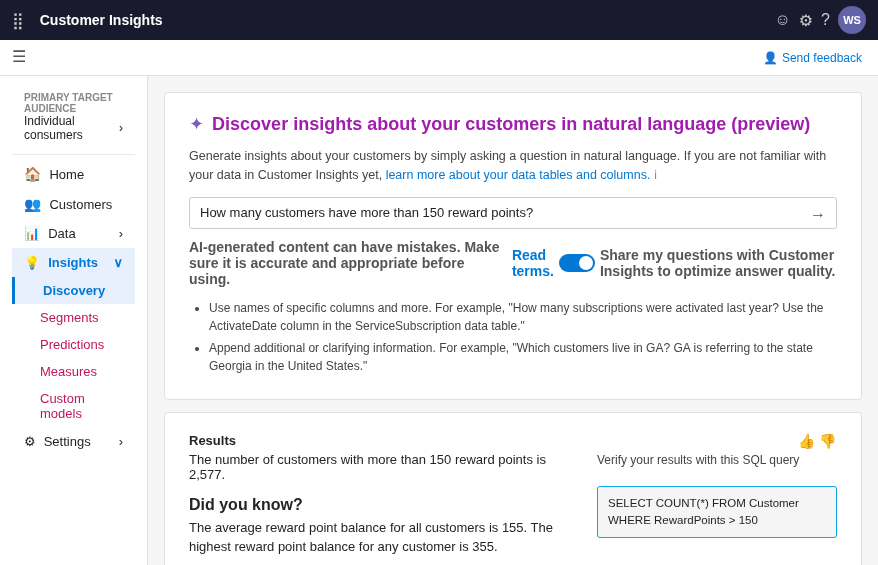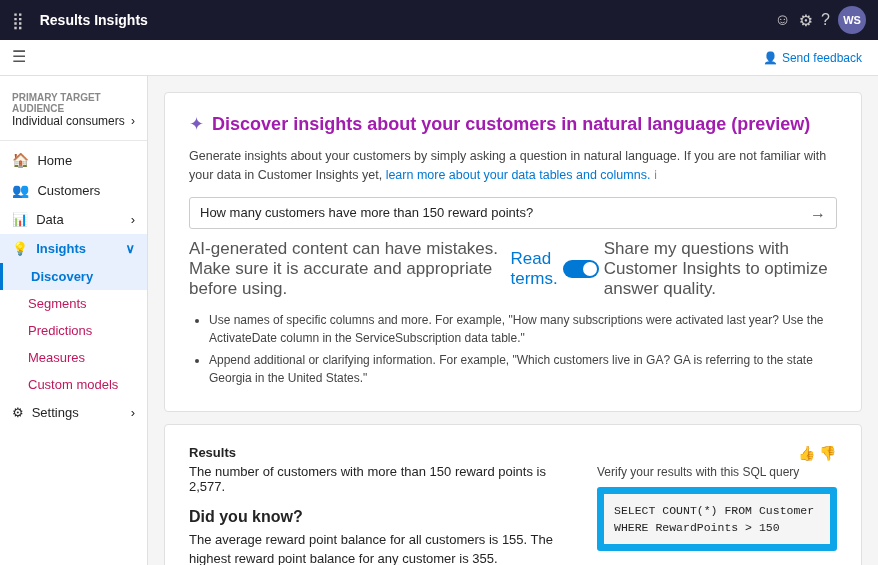--- a/index.html
+++ b/index.html
@@ -59,21 +59,21 @@
     .layout {
       display: flex;
       height: calc(565px - 76px);
     }
 
     
     .sidebar {
       width: 148px;
       background: #fff;
       border-right: 1px solid #e0e0e0;
-      padding: 8px 0;
+      padding: 8px 12px;
       flex-shrink: 0;
       overflow-y: auto;
     }
     .sidebar-target {
       padding: 8px 12px 12px;
       border-bottom: 1px solid #e8e8e8;
     }
     .sidebar-target-label {
       font-size: 10px;
       color: #888;
@@ -171,23 +171,24 @@
       outline: none;
       font-size: 13px;
       color: #242424;
     }
     .search-arrow { color: #555; font-size: 16px; }
 
     .ai-disclaimer {
       display: flex;
       align-items: center;
       gap: 5px;
-      font-size: 17px;
+      font-size: 14px;
       color: #555;
       margin-bottom: 12px;
+      font-weight: bold;
     }
     .toggle {
       width: 36px; height: 18px;
       background: #0078d4;
       border-radius: 9px;
       position: relative;
       flex-shrink: 0;
     }
     .toggle::after {
       content: '';
@@ -212,48 +213,48 @@
     .did-you-know { font-weight: 700; font-size: 16px; margin-bottom: 4px; }
     .did-you-text { font-size: 13px; color: #242424; line-height: 1.5; }
 
     .results-row {
       display: flex;
       gap: 24px;
       justify-content: space-between;
     }
     .results-left { flex: 1; }
     .results-right { width: 240px; }
-    .sql-label { font-size: 12px; color: #444; margin-bottom: 8px; }
+    .sql-label { font-size: 12px; color: #444; margin-bottom: 19px; }
     .sql-box {
       background: #f5f5f5;
-      border: 7px solid #0ea5e9;
+      border: 1px solid #0ea5e9;
       border-radius: 3px;
       padding: 8px 10px;
-      font-family: Liberation Mono, monospace;
+      font-family: Liberation Sans, sans-serif;
       font-size: 11.5px;
       color: #242424;
       line-height: 1.5;
     }
     .feedback-icons {
       display: flex;
       gap: 4px;
       justify-content: flex-end;
       margin-bottom: 4px;
     }
     .feedback-icon { color: #666; cursor: pointer; font-size: 14px; }
 
     .magic-icon { color: #7c5cbf; font-size: 18px; }
     .info-icon { color: #888; font-size: 12px; cursor: pointer; }
   </style>
 </head>
 <body>
 
 <div class="top-nav">
   <span class="waffle-icon">⣿</span>
-  <span class="top-nav-title">Results Insights</span>
+  <span class="top-nav-title">Customer Insights</span>
   <div class="top-nav-icons">
     <span class="top-nav-icon">☺</span>
     <span class="top-nav-icon">⚙</span>
     <span class="top-nav-icon">?</span>
     <div class="avatar">WS</div>
   </div>
 </div>
 
 <div class="sub-header">
   <span class="hamburger">☰</span>

